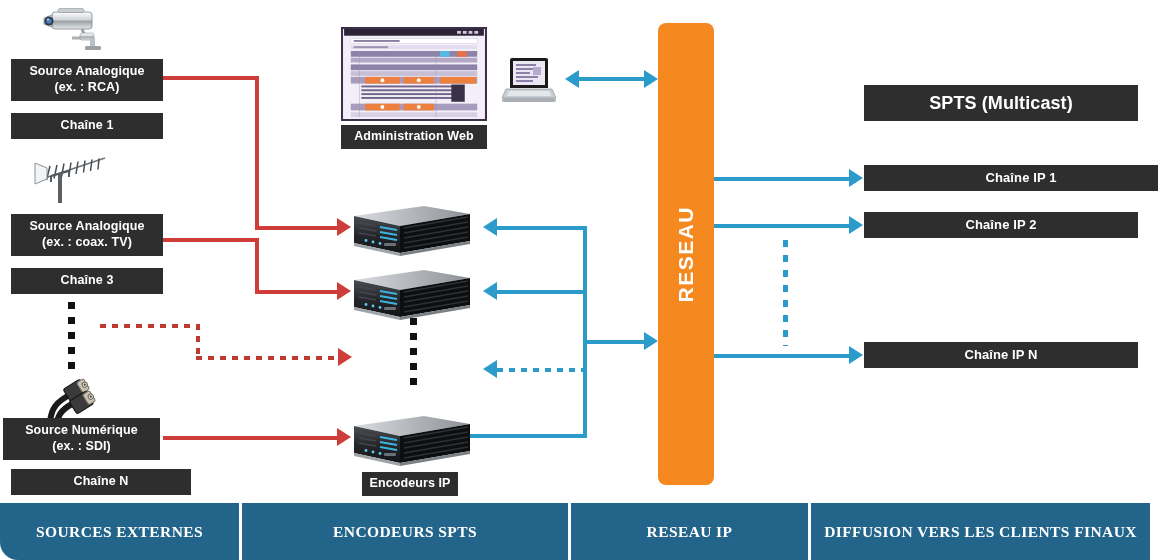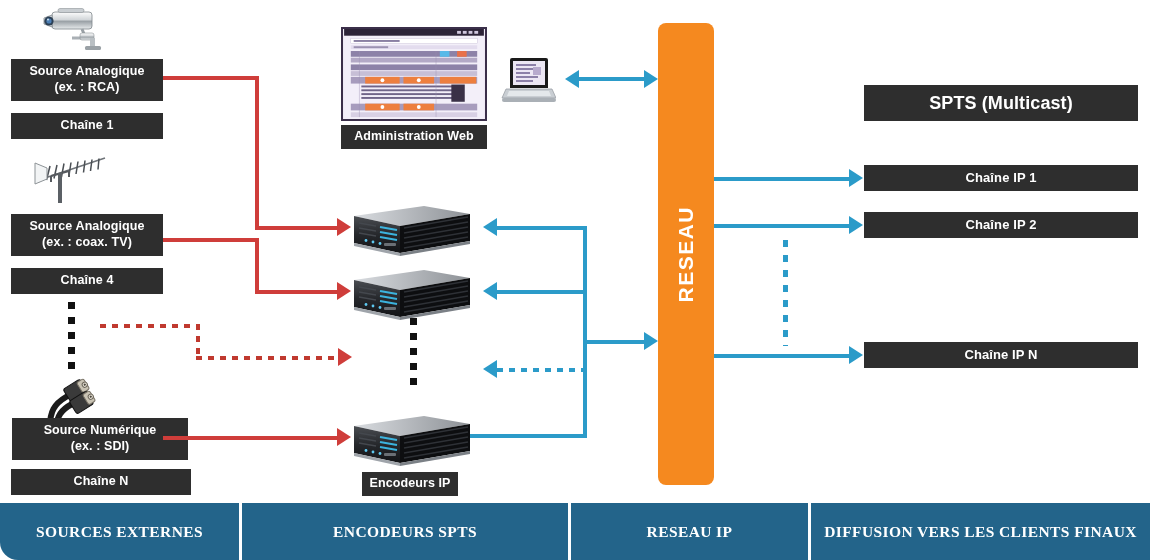--- a/index.html
+++ b/index.html
@@ -208,21 +208,21 @@
       <path d="M42 25 L42 31" stroke="#55595e" stroke-width="2"></path>
       <rect x="31" y="27" width="4" height="30" fill="#5b6065"></rect>
     </svg>
   </div>
 
   <div class="abs dbox two-line" style="left:11px; top:214px; width:152px; height:42px; font-size:12.5px;">
     <span>Source Analogique</span>
     <span>(ex. : coax. TV)</span>
   </div>
 
-  <div class="abs dbox" style="left:11px; top:268px; width:152px; height:26px; font-size:12.5px;">Chaîne 4</div>
+  <div class="abs dbox" style="left:11px; top:268px; width:152px; height:26px; font-size:12.5px;">Chaîne 3</div>
 
   <div class="abs vdot-black" style="left:68px; top:302px; height:72px;"></div>
 
   <div class="abs sdi" style="left:40px; top:370px;">
     <svg viewBox="0 0 62 64" width="62" height="64">
       <path d="M10 56 C10 42, 14 34, 26 27" stroke="#1b1b1b" stroke-width="6" fill="none" stroke-linecap="round"></path>
       <path d="M16 58 C17 46, 21 40, 32 34" stroke="#1b1b1b" stroke-width="6" fill="none" stroke-linecap="round"></path>
       <g transform="rotate(-32 34 22)">
         <rect x="26" y="14" width="20" height="15" rx="2.5" fill="#3a3a3a" stroke="#101010"></rect>
         <rect x="41" y="15.5" width="8" height="12" rx="2" fill="#c9c3b4" stroke="#7b7568"></rect>
@@ -231,21 +231,21 @@
       </g>
       <g transform="rotate(-32 40 34)">
         <rect x="32" y="26" width="20" height="15" rx="2.5" fill="#3a3a3a" stroke="#101010"></rect>
         <rect x="47" y="27.5" width="8" height="12" rx="2" fill="#c9c3b4" stroke="#7b7568"></rect>
         <circle cx="53" cy="33.5" r="2.6" fill="#e9e4d8" stroke="#6d675c"></circle>
         <circle cx="53" cy="33.5" r="1.1" fill="#4a463d"></circle>
       </g>
     </svg>
   </div>
 
-  <div class="abs dbox two-line" style="left:12px; top:418px; width:176px; height:42px; font-size:12.5px;">
+  <div class="abs dbox two-line" style="left:3px; top:418px; width:157px; height:42px; font-size:12.5px;">
     <span>Source Numérique</span>
     <span>(ex. : SDI)</span>
   </div>
 
   <div class="abs dbox" style="left:11px; top:469px; width:180px; height:26px; font-size:12.5px;">Chaîne N</div>
 
   <div class="abs hline red" style="left:163px; top:76px; width:96px;"></div>
   <div class="abs vline red" style="left:255px; top:76px; height:154px;"></div>
   <div class="abs hline red" style="left:255px; top:226px; width:82px;"></div>
   <div class="abs arr-r red" style="left:337px; top:218px;"></div>
@@ -464,21 +464,21 @@
   <div class="abs arr-r blue" style="left:644px; top:332px;"></div>
 
   <div class="abs" id="reseau-bar">
     <span id="reseau-label">RESEAU</span>
   </div>
 
   <div class="abs dbox" style="left:864px; top:85px; width:274px; height:36px; font-size:18px;">SPTS (Multicast)</div>
 
   <div class="abs hline blue" style="left:714px; top:177px; width:136px;"></div>
   <div class="abs arr-r blue" style="left:849px; top:169px;"></div>
-  <div class="abs dbox" style="left:864px; top:165px; width:274px; height:26px; font-size:13px;">Chaîne IP 1</div>
+  <div class="abs dbox" style="left:864px; top:165px; width:274px; height:26px; font-size:13px;padding-left:20px;">Chaîne IP 1</div>
 
   <div class="abs hline blue" style="left:714px; top:224px; width:136px;"></div>
   <div class="abs arr-r blue" style="left:849px; top:216px;"></div>
   <div class="abs dbox" style="left:864px; top:212px; width:274px; height:26px; font-size:13px;">Chaîne IP 2</div>
 
   <div class="abs vdot-blue-thick" style="left:783px; top:240px; height:106px;"></div>
 
   <div class="abs hline blue" style="left:714px; top:354px; width:136px;"></div>
   <div class="abs arr-r blue" style="left:849px; top:346px;"></div>
   <div class="abs dbox" style="left:864px; top:342px; width:274px; height:26px; font-size:13px;">Chaîne IP N</div>

